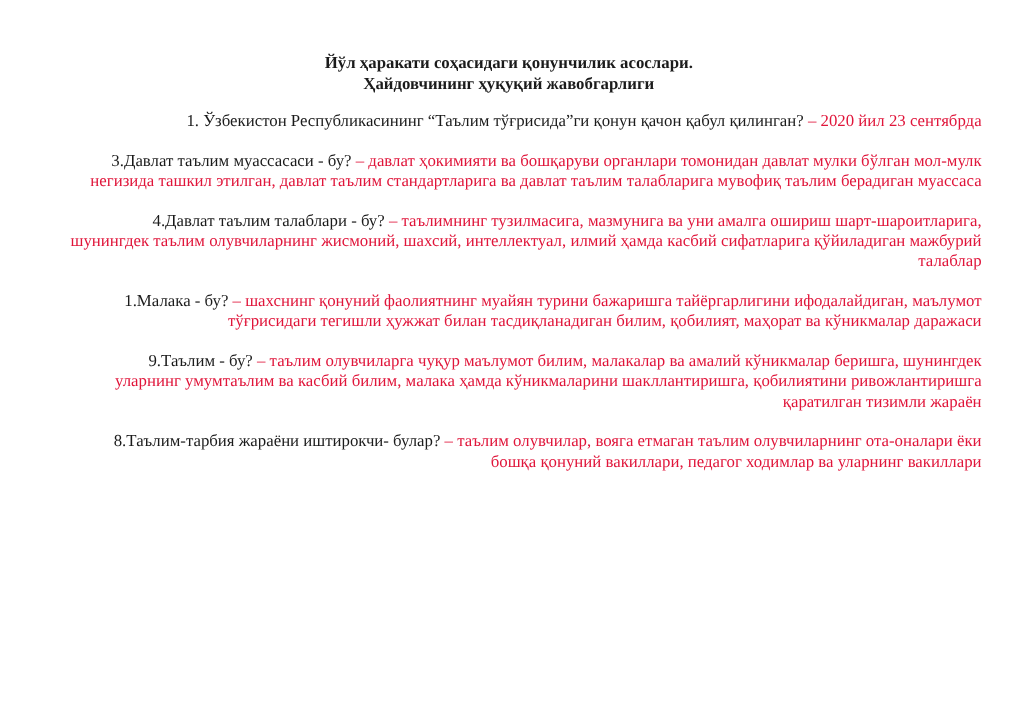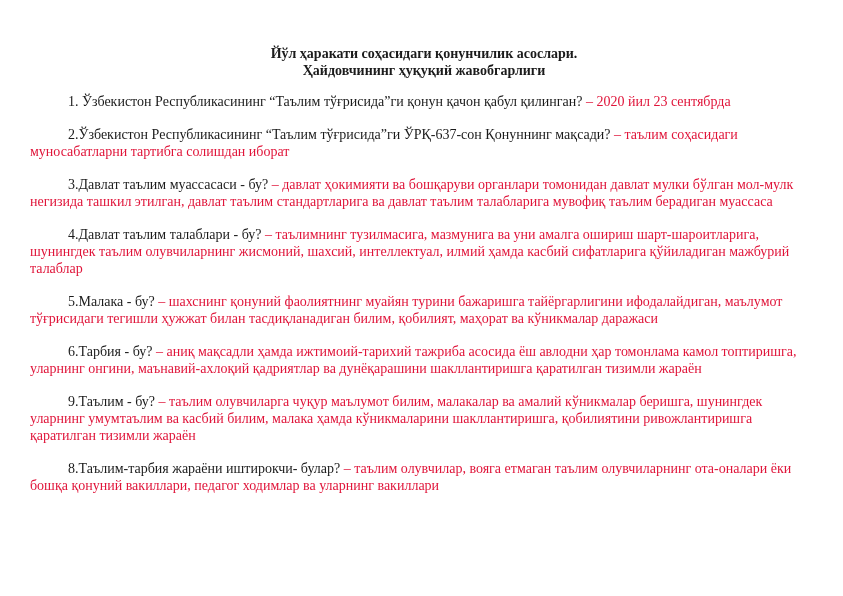--- a/index.html
+++ b/index.html
@@ -23,47 +23,45 @@
   }
   .title {
     text-align: center;
     font-weight: bold;
     margin: 0 0 14px 0;
     color: var(--text-color, #1b1b1b);
   }
   .qa {
     margin: 0 0 16px 0;
     text-indent: 38px;
-    text-align: left;
+    text-align: right;
   }
   .qa .q {
     color: var(--text-color, #1b1b1b);
   }
   .qa .a {
     color: var(--answer-red, #e0153a);
   }
 </style>
 </head>
 <body>
 
 <div class="page">
   <div class="title">
     <div>Йўл ҳаракати соҳасидаги қонунчилик асослари.</div>
     <div>Ҳайдовчининг ҳуқуқий жавобгарлиги</div>
   </div>
   <div id="qa-list">
   <p class="qa"><span class="q">1. Ўзбекистон Республикасининг “Таълим тўғрисида”ги қонун қачон қабул қилинган? </span><span class="a">– 2020 йил 23 сентябрда</span></p>
 
-  <p class="qa"><span class="q">2.Ўзбекистон Республикасининг “Таълим тўғрисида”ги ЎРҚ-637-сон Қонуннинг мақсади? </span><span class="a">– таълим соҳасидаги муносабатларни тартибга солишдан иборат</span></p>
 
   <p class="qa"><span class="q">3.Давлат таълим муассасаси - бу? </span><span class="a">– давлат ҳокимияти ва бошқаруви органлари томонидан давлат мулки бўлган мол-мулк негизида ташкил этилган, давлат таълим стандартларига ва давлат таълим талабларига мувофиқ таълим берадиган муассаса</span></p>
 
   <p class="qa"><span class="q">4.Давлат таълим талаблари - бу? </span><span class="a">– таълимнинг тузилмасига, мазмунига ва уни амалга ошириш шарт-шароитларига, шунингдек таълим олувчиларнинг жисмоний, шахсий, интеллектуал, илмий ҳамда касбий сифатларига қўйиладиган мажбурий талаблар</span></p>
 
-  <p class="qa"><span class="q">5.Малака - бу? </span><span class="a">– шахснинг қонуний фаолиятнинг муайян турини бажаришга тайёргарлигини ифодалайдиган, маълумот тўғрисидаги тегишли ҳужжат билан тасдиқланадиган билим, қобилият, маҳорат ва кўникмалар даражаси</span></p>
+  <p class="qa"><span class="q">1.Малака - бу? </span><span class="a">– шахснинг қонуний фаолиятнинг муайян турини бажаришга тайёргарлигини ифодалайдиган, маълумот тўғрисидаги тегишли ҳужжат билан тасдиқланадиган билим, қобилият, маҳорат ва кўникмалар даражаси</span></p>
 
-  <p class="qa"><span class="q">6.Тарбия - бу? </span><span class="a">– аниқ мақсадли ҳамда ижтимоий-тарихий тажриба асосида ёш авлодни ҳар томонлама камол топтиришга, уларнинг онгини, маънавий-ахлоқий қадриятлар ва дунёқарашини шакллантиришга қаратилган тизимли жараён</span></p>
 
   <p class="qa"><span class="q">9.Таълим - бу? </span><span class="a">– таълим олувчиларга чуқур маълумот билим, малакалар ва амалий кўникмалар беришга, шунингдек уларнинг умумтаълим ва касбий билим, малака ҳамда кўникмаларини шакллантиришга, қобилиятини ривожлантиришга қаратилган тизимли жараён</span></p>
 
   <p class="qa"><span class="q">8.Таълим-тарбия жараёни иштирокчи- булар? </span><span class="a">– таълим олувчилар, вояга етмаган таълим олувчиларнинг ота-оналари ёки бошқа қонуний вакиллари, педагог ходимлар ва уларнинг вакиллари</span></p>
 </div>
 </div>
 
 </body></html>

